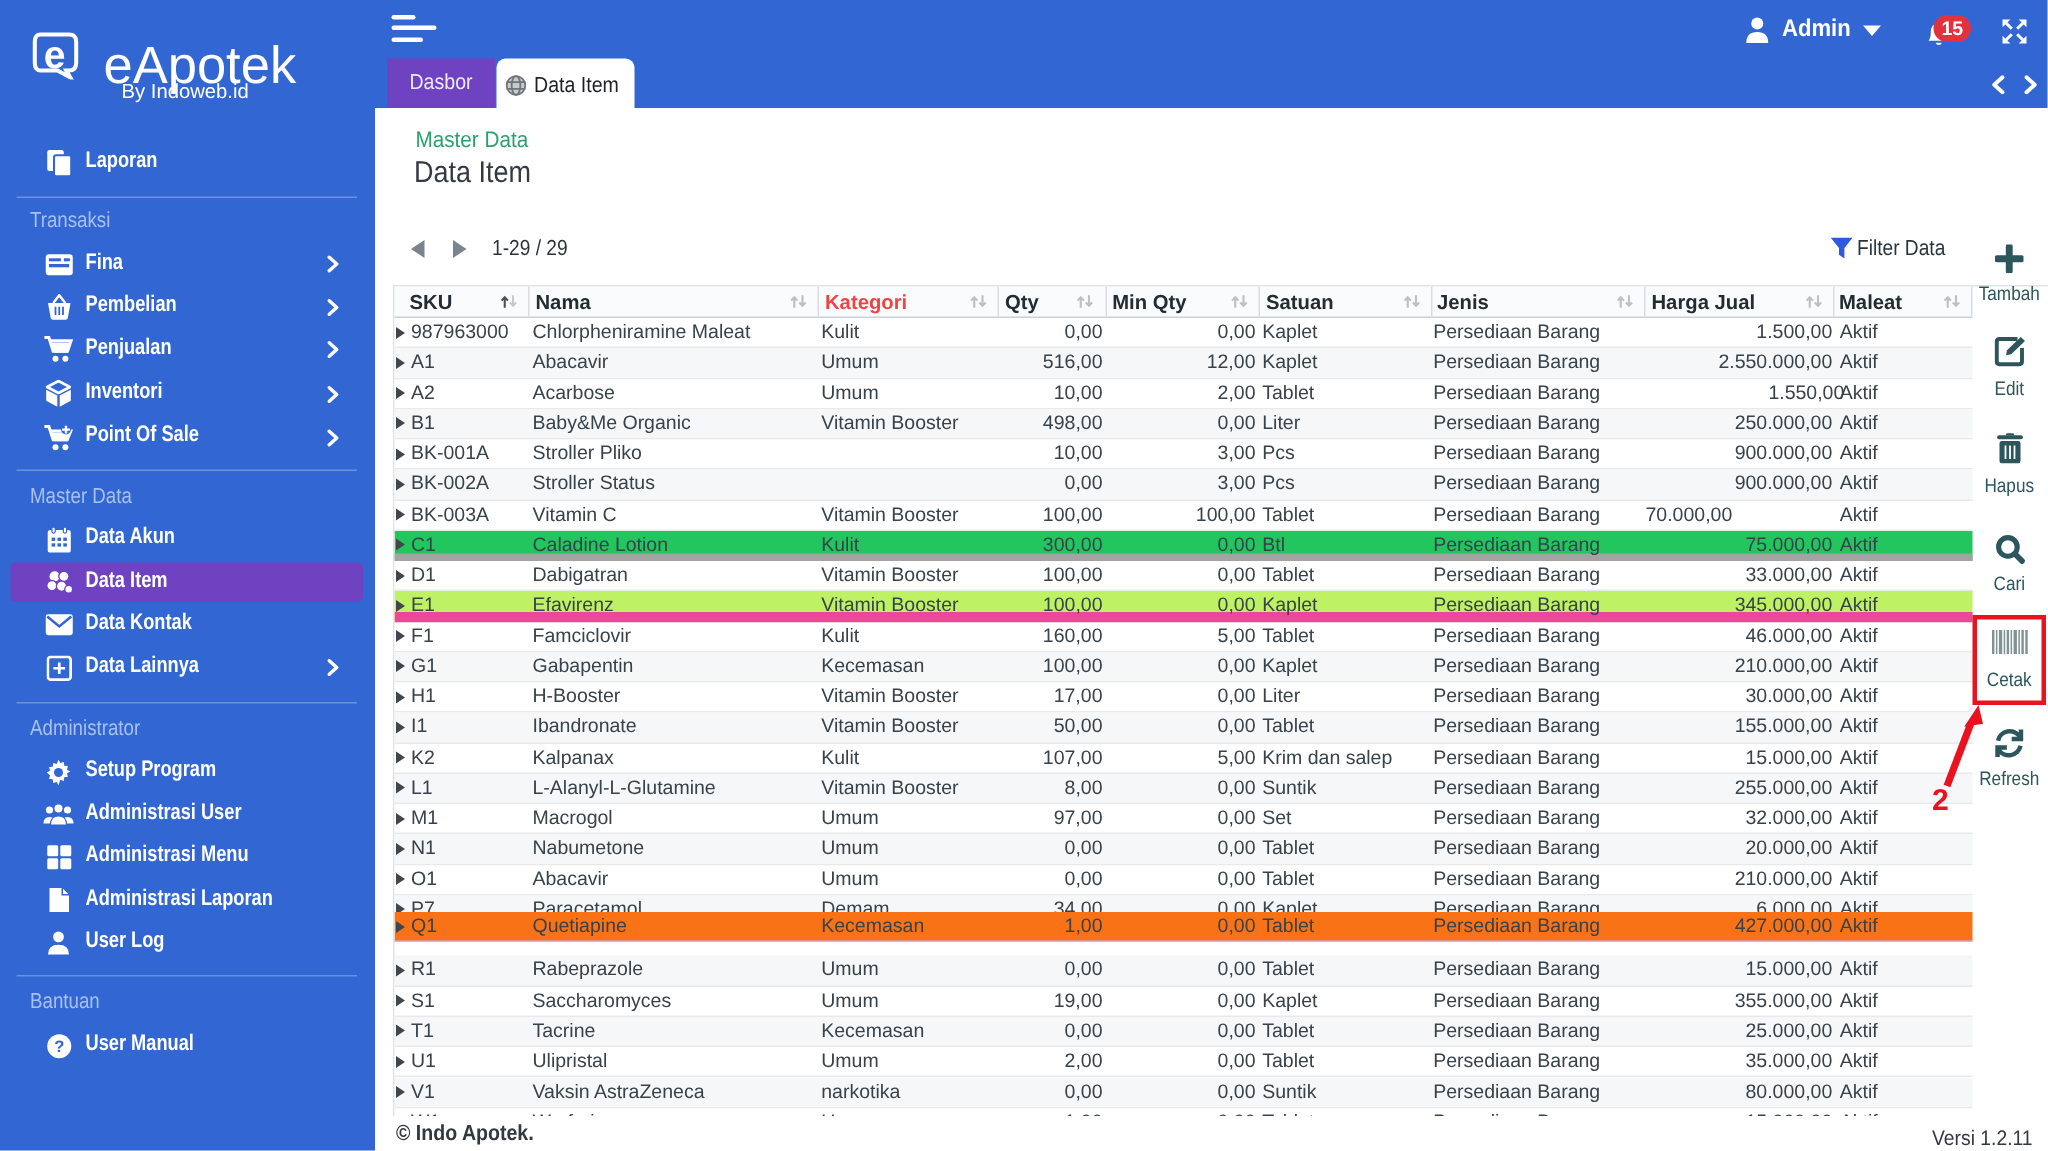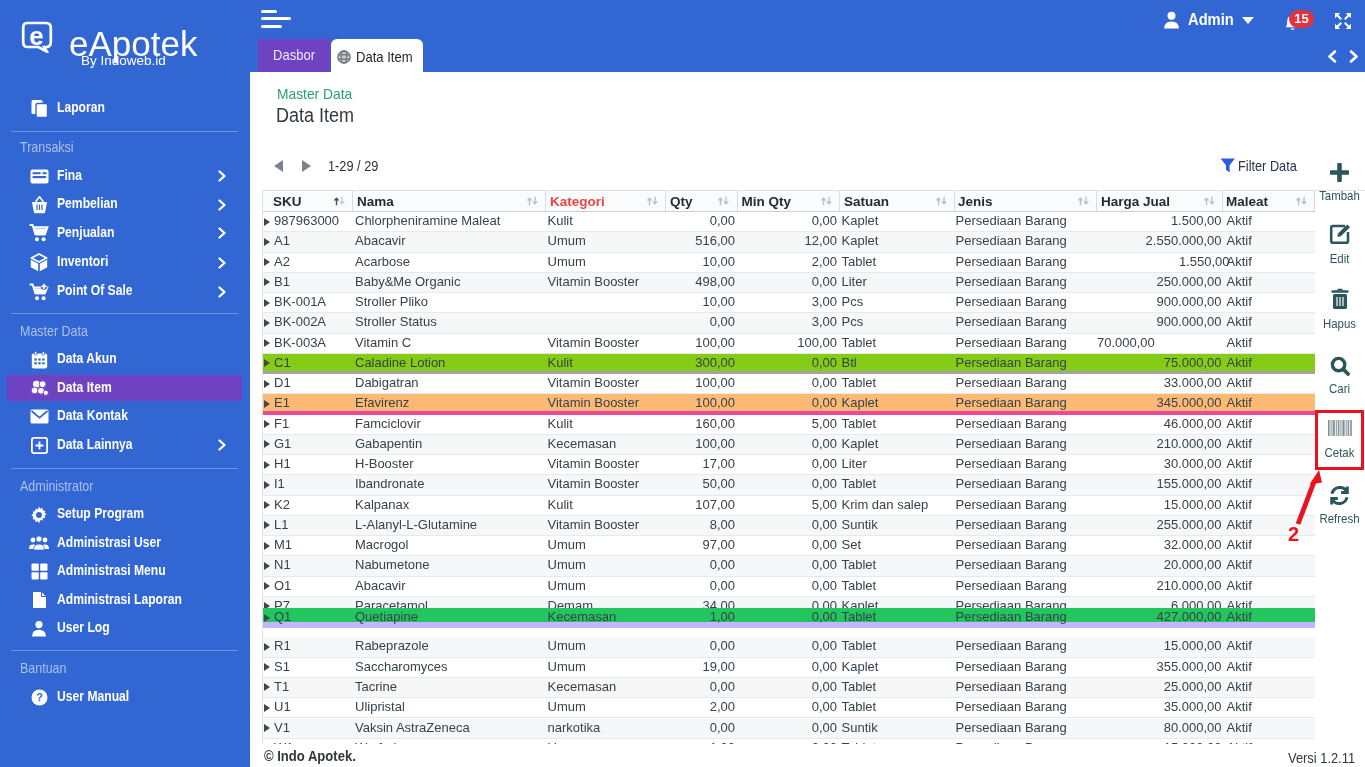--- a/index.html
+++ b/index.html
@@ -390,21 +390,21 @@
         <div style="position:absolute;left:11px;top:1px">BK-003A</div>
         <div style="position:absolute;left:92px;top:1px">Vitamin C</div>
         <div style="position:absolute;left:284.5px;top:1px">Vitamin Booster</div>
         <div style="position:absolute;left:403px;width:69px;top:1px;text-align:right">100,00</div>
         <div style="position:absolute;left:474px;width:100px;top:1px;text-align:right">100,00</div>
         <div style="position:absolute;left:578.5px;top:1px">Tablet</div>
         <div style="position:absolute;left:692.5px;top:1px">Persediaan Barang</div>
         <div style="position:absolute;left:834px;width:124.5px;top:1px;">70.000,00</div>
         <div style="position:absolute;left:963.5px;top:1px">Aktif</div>
       </div>
-<div style="position:absolute;left:0;top:162.82px;width:1052px;height:20.26px;background:#84cc16;border-bottom:3px solid #a3a3a3;box-sizing:border-box">
+<div style="position:absolute;left:0;top:162.82px;width:1052px;height:20.26px;background:#22c55e;border-bottom:5px solid #a3a3a3;box-sizing:border-box">
         <div style="position:absolute;left:1px;top:5.5px;width:0;height:0;border-left:6px solid #40464c;border-top:4px solid transparent;border-bottom:4px solid transparent"></div>
         <div style="position:absolute;left:11px;top:1px">C1</div>
         <div style="position:absolute;left:92px;top:1px">Caladine Lotion</div>
         <div style="position:absolute;left:284.5px;top:1px">Kulit</div>
         <div style="position:absolute;left:403px;width:69px;top:1px;text-align:right">300,00</div>
         <div style="position:absolute;left:474px;width:100px;top:1px;text-align:right">0,00</div>
         <div style="position:absolute;left:578.5px;top:1px">Btl</div>
         <div style="position:absolute;left:692.5px;top:1px">Persediaan Barang</div>
         <div style="position:absolute;left:834px;width:124.5px;top:1px;text-align:right">75.000,00</div>
         <div style="position:absolute;left:963.5px;top:1px">Aktif</div>
@@ -414,21 +414,21 @@
         <div style="position:absolute;left:11px;top:1px">D1</div>
         <div style="position:absolute;left:92px;top:1px">Dabigatran</div>
         <div style="position:absolute;left:284.5px;top:1px">Vitamin Booster</div>
         <div style="position:absolute;left:403px;width:69px;top:1px;text-align:right">100,00</div>
         <div style="position:absolute;left:474px;width:100px;top:1px;text-align:right">0,00</div>
         <div style="position:absolute;left:578.5px;top:1px">Tablet</div>
         <div style="position:absolute;left:692.5px;top:1px">Persediaan Barang</div>
         <div style="position:absolute;left:834px;width:124.5px;top:1px;text-align:right">33.000,00</div>
         <div style="position:absolute;left:963.5px;top:1px">Aktif</div>
       </div>
-<div style="position:absolute;left:0;top:203.34px;width:1052px;height:20.26px;background:#fdba74;border-bottom:4px solid #ec4899;box-sizing:border-box">
+<div style="position:absolute;left:0;top:203.34px;width:1052px;height:20.26px;background:#bef264;border-bottom:7px solid #ec4899;box-sizing:border-box">
         <div style="position:absolute;left:1px;top:5.5px;width:0;height:0;border-left:6px solid #40464c;border-top:4px solid transparent;border-bottom:4px solid transparent"></div>
         <div style="position:absolute;left:11px;top:1px">E1</div>
         <div style="position:absolute;left:92px;top:1px">Efavirenz</div>
         <div style="position:absolute;left:284.5px;top:1px">Vitamin Booster</div>
         <div style="position:absolute;left:403px;width:69px;top:1px;text-align:right">100,00</div>
         <div style="position:absolute;left:474px;width:100px;top:1px;text-align:right">0,00</div>
         <div style="position:absolute;left:578.5px;top:1px">Kaplet</div>
         <div style="position:absolute;left:692.5px;top:1px">Persediaan Barang</div>
         <div style="position:absolute;left:834px;width:124.5px;top:1px;text-align:right">345.000,00</div>
         <div style="position:absolute;left:963.5px;top:1px">Aktif</div>
@@ -546,21 +546,21 @@
         <div style="position:absolute;left:11px;top:1px">P7</div>
         <div style="position:absolute;left:92px;top:1px">Paracetamol</div>
         <div style="position:absolute;left:284.5px;top:1px">Demam</div>
         <div style="position:absolute;left:403px;width:69px;top:1px;text-align:right">34,00</div>
         <div style="position:absolute;left:474px;width:100px;top:1px;text-align:right">0,00</div>
         <div style="position:absolute;left:578.5px;top:1px">Kaplet</div>
         <div style="position:absolute;left:692.5px;top:1px">Persediaan Barang</div>
         <div style="position:absolute;left:834px;width:124.5px;top:1px;text-align:right">6.000,00</div>
         <div style="position:absolute;left:963.5px;top:1px">Aktif</div>
       </div>
-<div style="position:absolute;left:0;top:417px;width:1052px;height:20.26px;background:#22c55e;border-bottom:6px solid #c4b5fd;box-sizing:border-box">
+<div style="position:absolute;left:0;top:417px;width:1052px;height:20.26px;background:#f97316;border-bottom:1px solid #c4b5fd;box-sizing:border-box">
         <div style="position:absolute;left:1px;top:5.5px;width:0;height:0;border-left:6px solid #40464c;border-top:4px solid transparent;border-bottom:4px solid transparent"></div>
         <div style="position:absolute;left:11px;top:1px">Q1</div>
         <div style="position:absolute;left:92px;top:1px">Quetiapine</div>
         <div style="position:absolute;left:284.5px;top:1px">Kecemasan</div>
         <div style="position:absolute;left:403px;width:69px;top:1px;text-align:right">1,00</div>
         <div style="position:absolute;left:474px;width:100px;top:1px;text-align:right">0,00</div>
         <div style="position:absolute;left:578.5px;top:1px">Tablet</div>
         <div style="position:absolute;left:692.5px;top:1px">Persediaan Barang</div>
         <div style="position:absolute;left:834px;width:124.5px;top:1px;text-align:right">427.000,00</div>
         <div style="position:absolute;left:963.5px;top:1px">Aktif</div>

